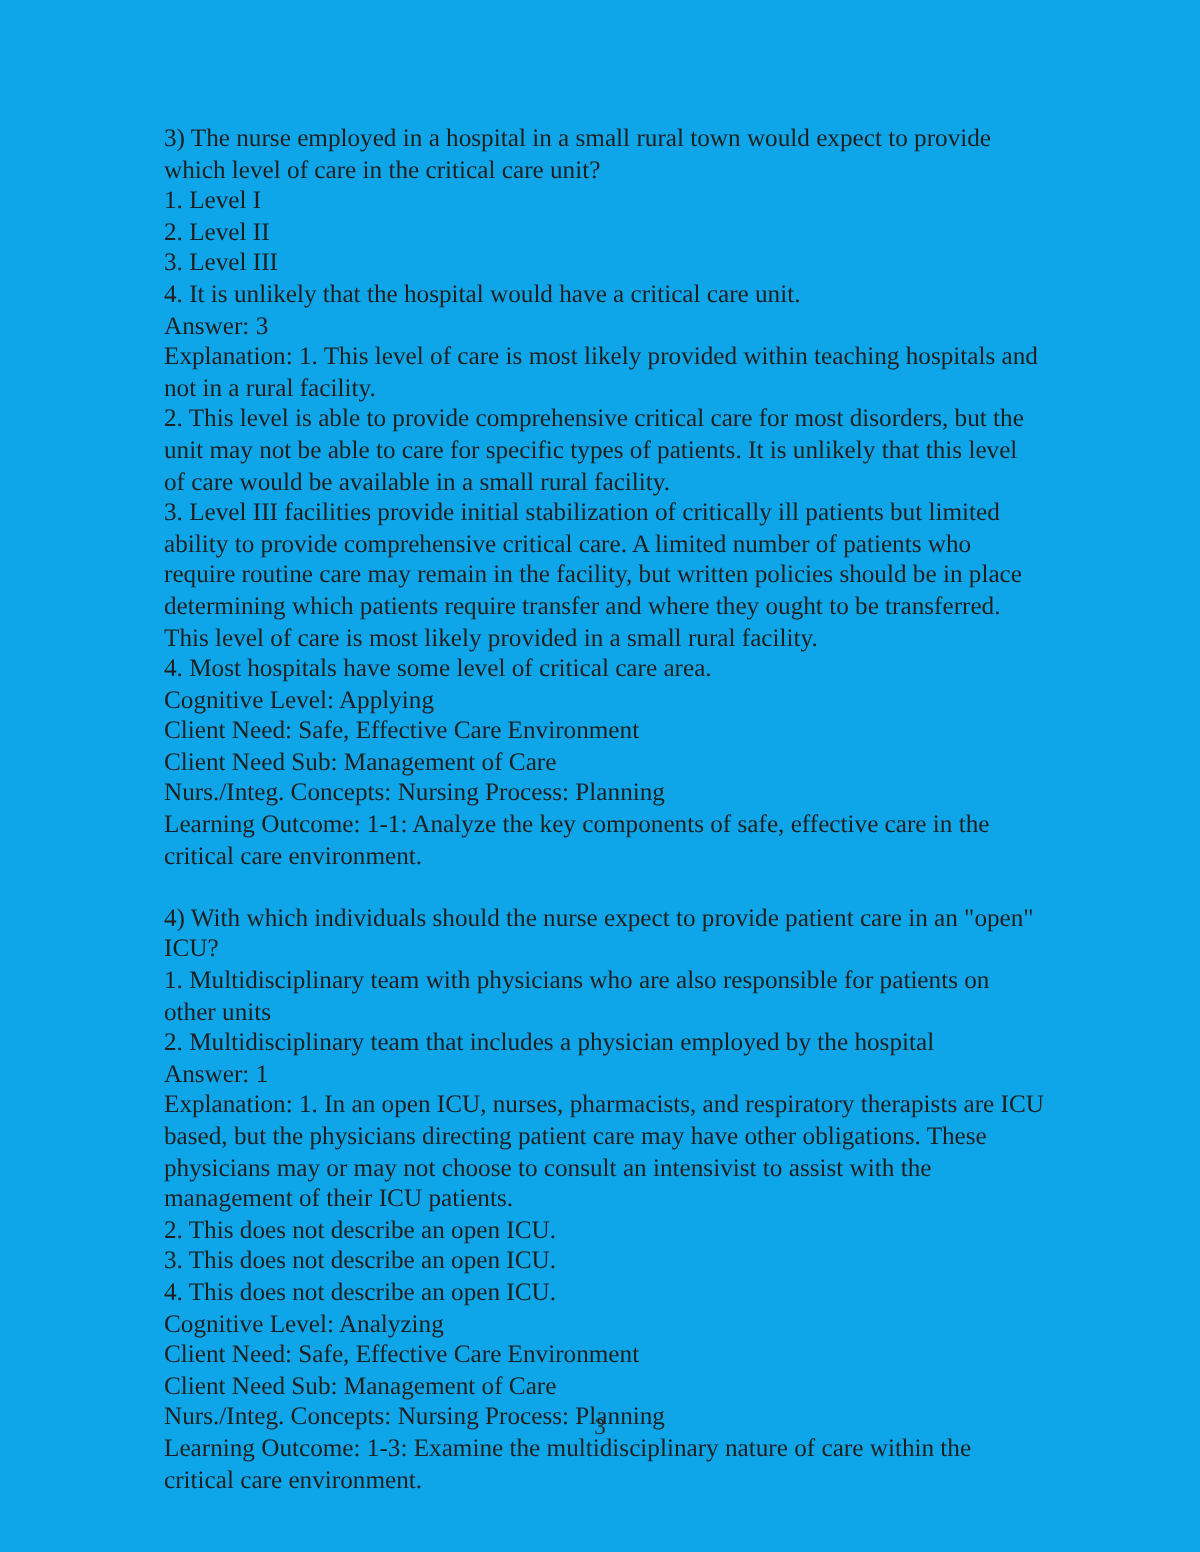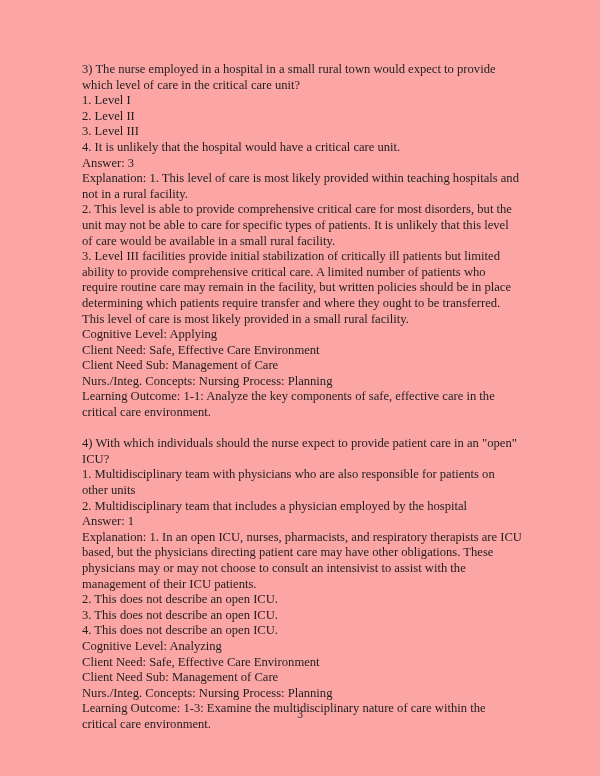--- a/index.html
+++ b/index.html
@@ -14,21 +14,21 @@
     font-family: "Liberation Serif", "DejaVu Serif", serif;
     color: #1c1c1c;
     overflow: hidden;
   }
   .page {
     position: absolute;
     left: 0;
     top: 0;
     width: 600px;
     height: 776px;
-    background: #fca5a5;
+    background: #0ea5e9;
   }
   .content {
     position: absolute;
     left: 82px;
     top: 62px;
     width: 440px;
   }
   .q-block {
     width: 100%;
   }
@@ -65,20 +65,21 @@
     <div class="q-block">
       <p class="para">3) The nurse employed in a hospital in a small rural town would expect to provide which level of care in the critical care unit?</p>
       <p class="para">1. Level I</p>
       <p class="para">2. Level II</p>
       <p class="para">3. Level III</p>
       <p class="para">4. It is unlikely that the hospital would have a critical care unit.</p>
       <p class="para">Answer:  3</p>
       <p class="para">Explanation:  1. This level of care is most likely provided within teaching hospitals and not in a rural facility.</p>
       <p class="para">2. This level is able to provide comprehensive critical care for most disorders, but the unit may not be able to care for specific types of patients. It is unlikely that this level of care would be available in a small rural facility.</p>
       <p class="para">3. Level III facilities provide initial stabilization of critically ill patients but limited ability to provide comprehensive critical care. A limited number of patients who require routine care may remain in the facility, but written policies should be in place determining which patients require transfer and where they ought to be transferred. This level of care is most likely provided in a small rural facility.</p>
+      <p class="para">4. Most hospitals have some level of critical care area.</p>
       <p class="para">Cognitive Level:  Applying</p>
       <p class="para">Client Need:  Safe, Effective Care Environment</p>
       <p class="para">Client Need Sub:  Management of Care</p>
       <p class="para">Nurs./Integ. Concepts:  Nursing Process: Planning</p>
       <p class="para">Learning Outcome:  1-1: Analyze the key components of safe, effective care in the critical care environment.</p>
     </div>
 
     <div class="spacer"></div>
 
     <div class="q-block">

